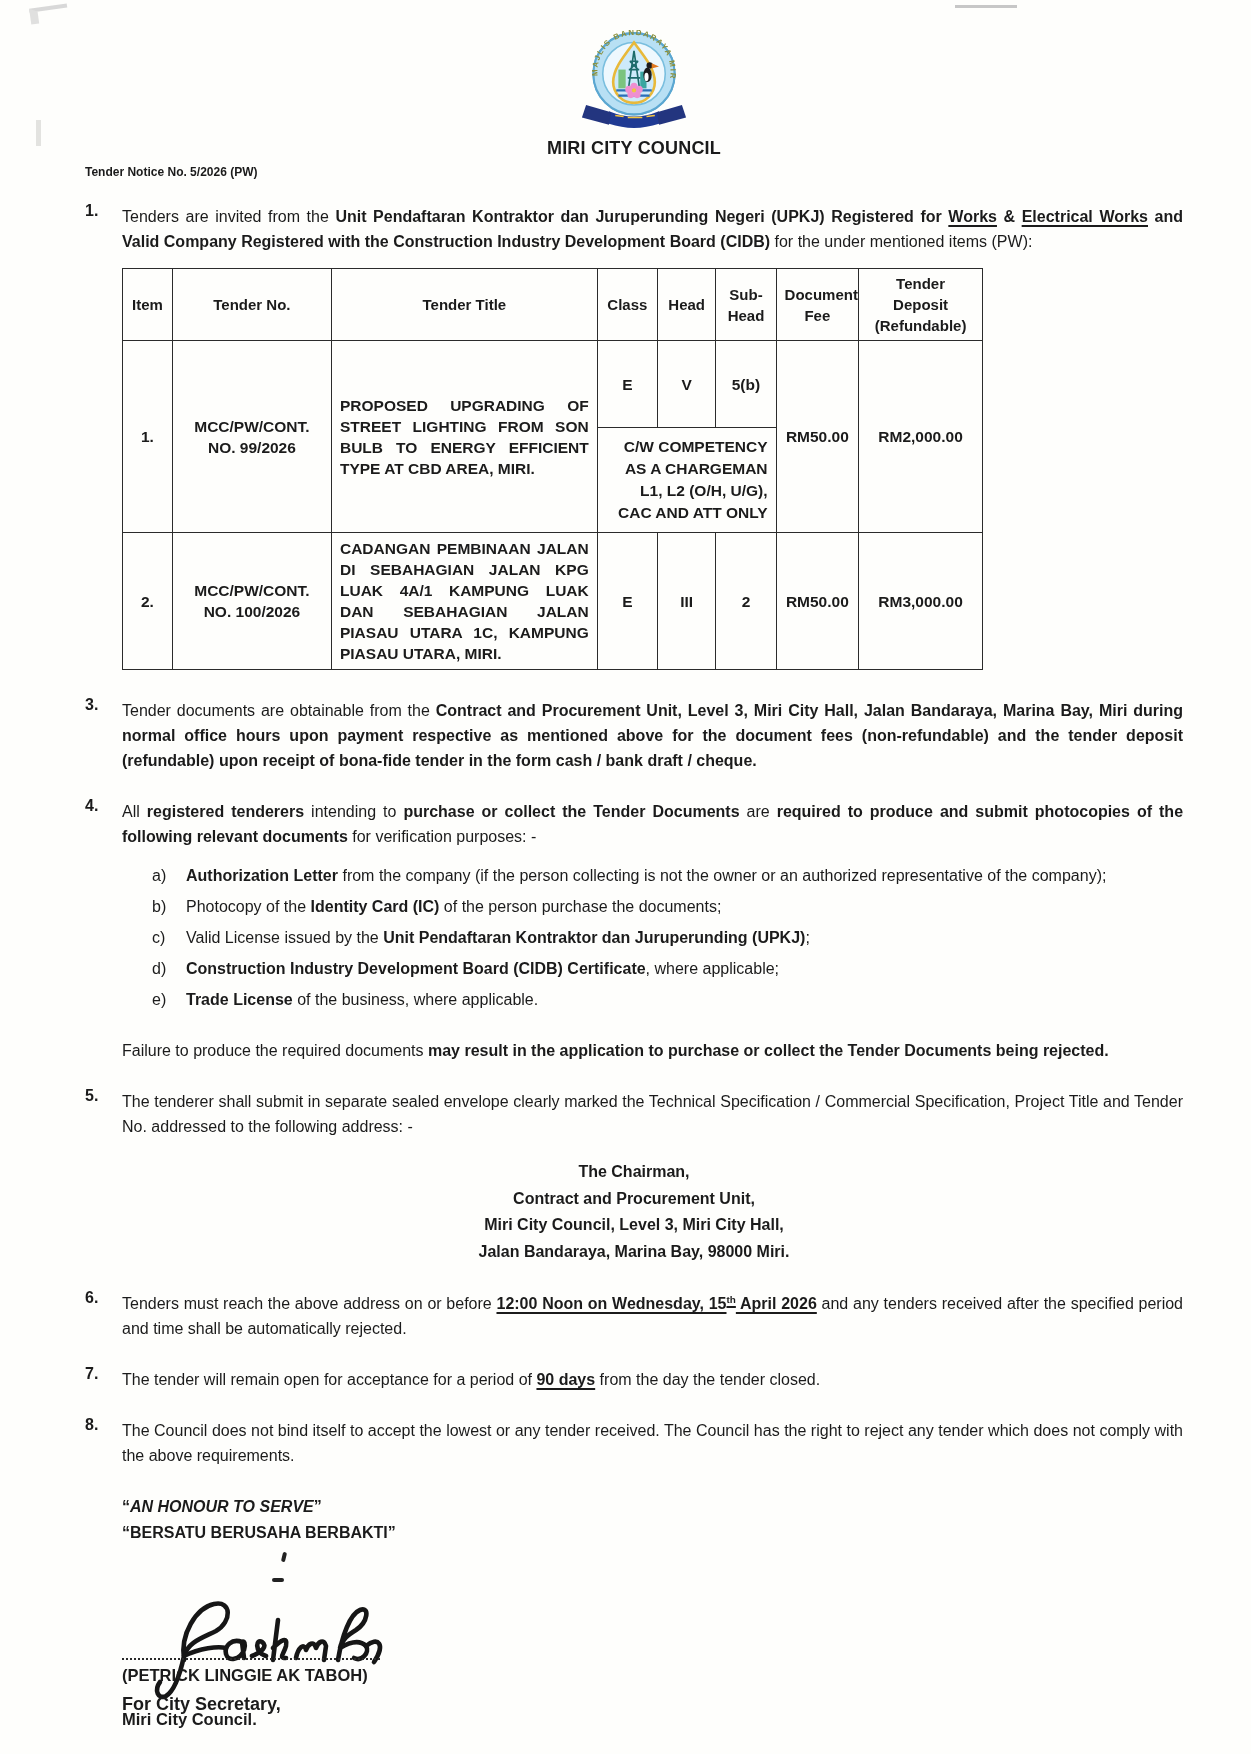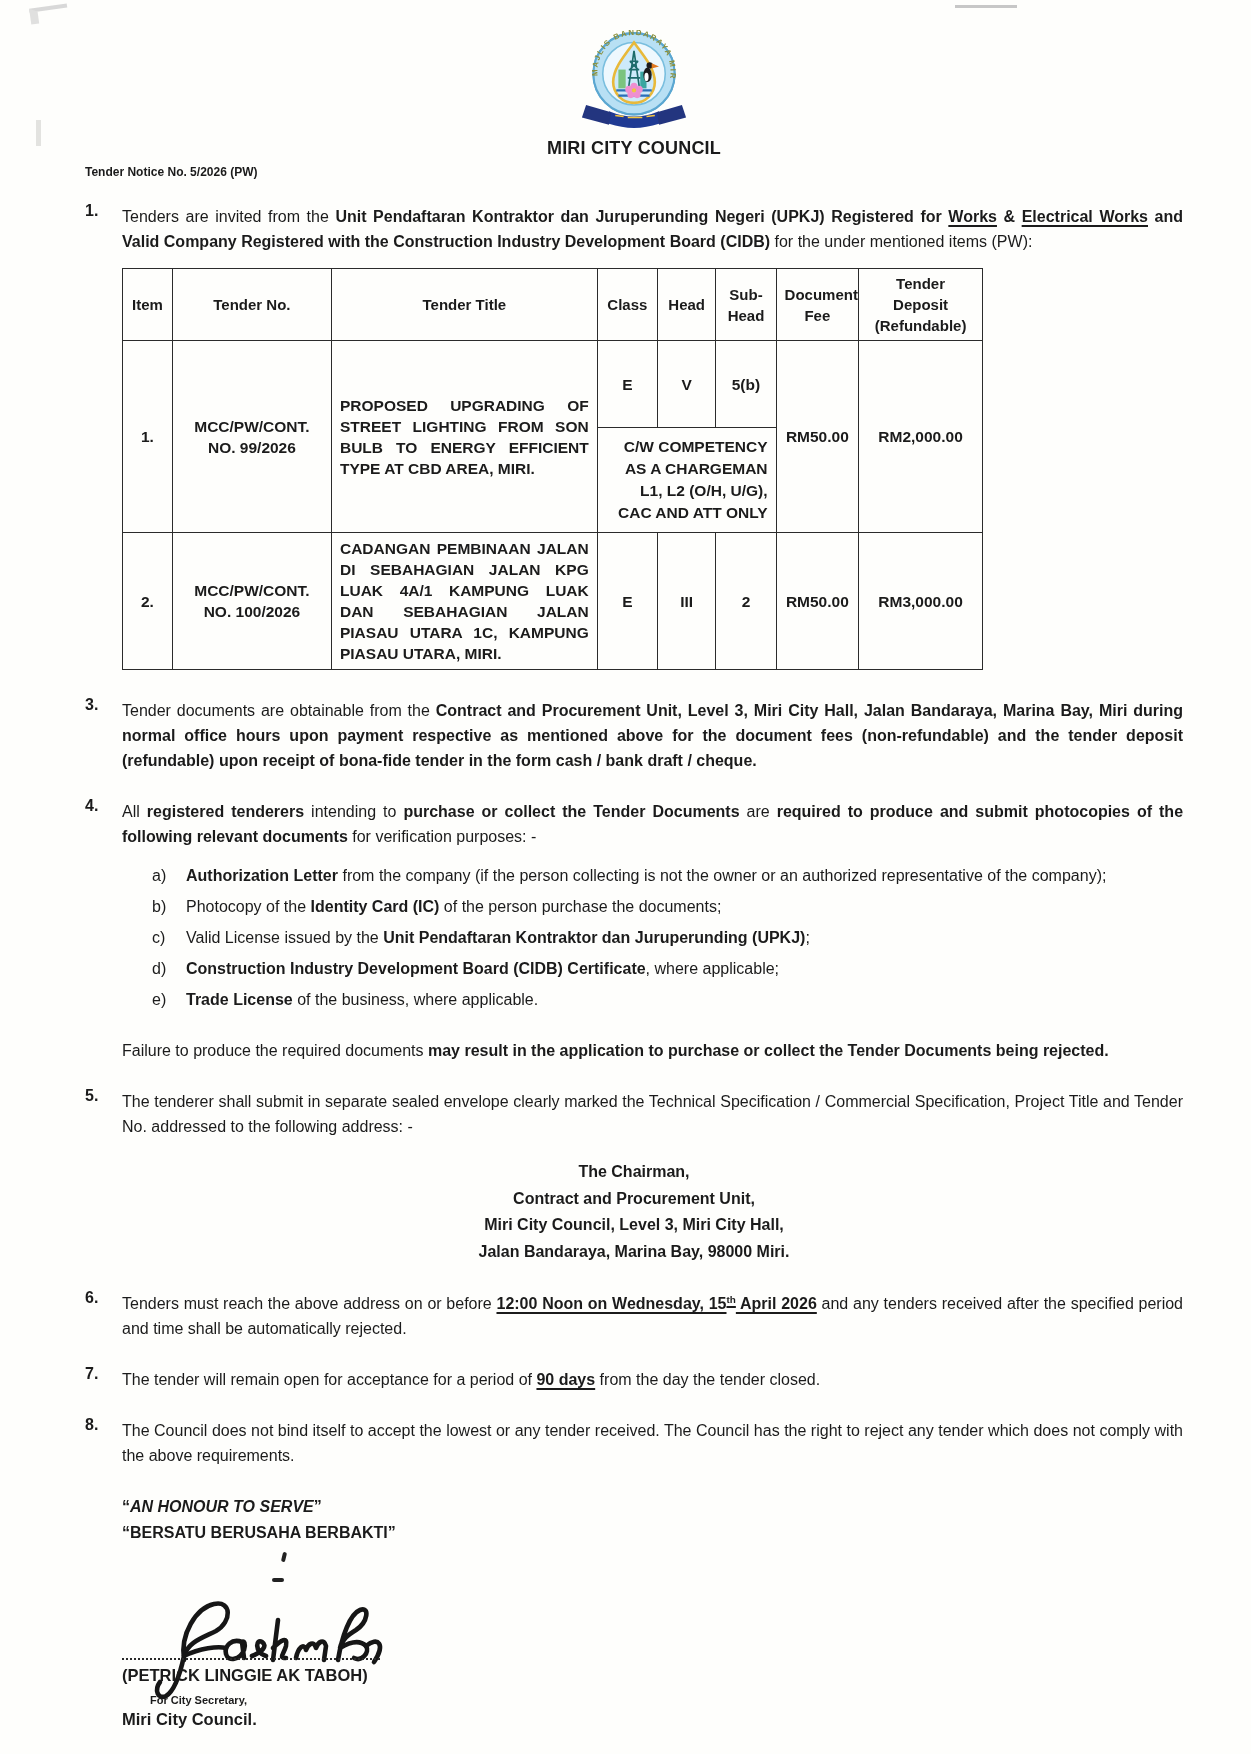--- a/index.html
+++ b/index.html
@@ -51,21 +51,21 @@
 
   .mottos{margin-top:26px;margin-left:37px;font-size:16px;font-weight:bold;line-height:26px;}
 
   
   .sig-area{position:relative;margin-left:37px;margin-top:4px;height:212px;}
   .pen-apostrophe{position:absolute;left:160px;top:2px;width:4px;height:10px;background:#222;transform:rotate(14deg);border-radius:2px;}
   .pen-dash{position:absolute;left:150px;top:28px;width:12px;height:4px;background:#222;border-radius:2px;}
   .sig-scribble{position:absolute;left:4px;top:18px;}
   .sig-dots{position:absolute;left:0;top:108px;width:258px;border-bottom:2.5px dotted #2a2a2a;}
   .sig-name{position:absolute;left:0;top:116px;font-size:16.5px;font-weight:bold;}
-  .sig-role1{position:absolute;left:0;top:144px;font-size:11px;font-weight:bold;margin-left:28px;}
+  .sig-role1{position:absolute;left:0;top:144px;font-size:18px;font-weight:bold;}
   .sig-role2{position:absolute;left:0;top:160px;font-size:16.5px;font-weight:bold;}
 
   
   .footer{display:flex;justify-content:space-between;align-items:flex-start;margin-top:6px;margin-left:37px;font-size:15.5px;line-height:25px;}
   .ref-table{display:grid;grid-template-columns:86px 14px auto;}
   .page-num{margin-right:4px;font-size:16px;}
 </style>
 </head>
 <body>
 

